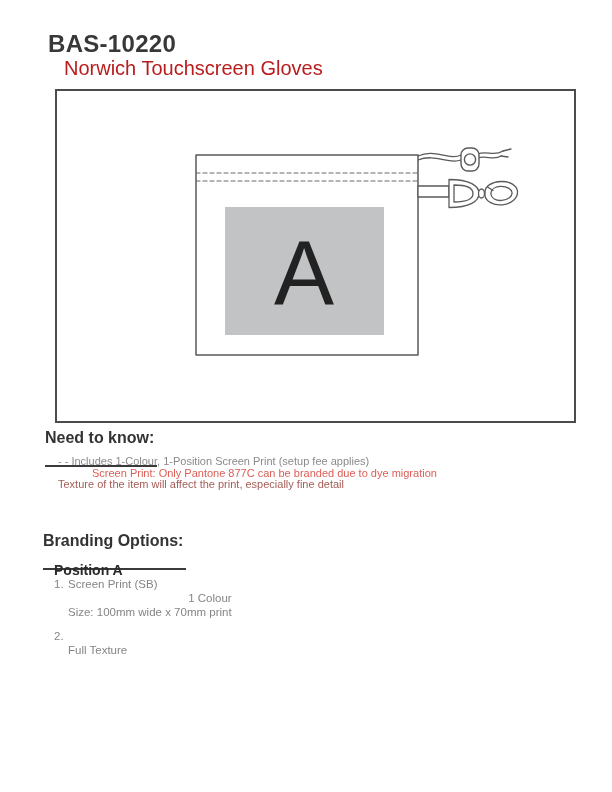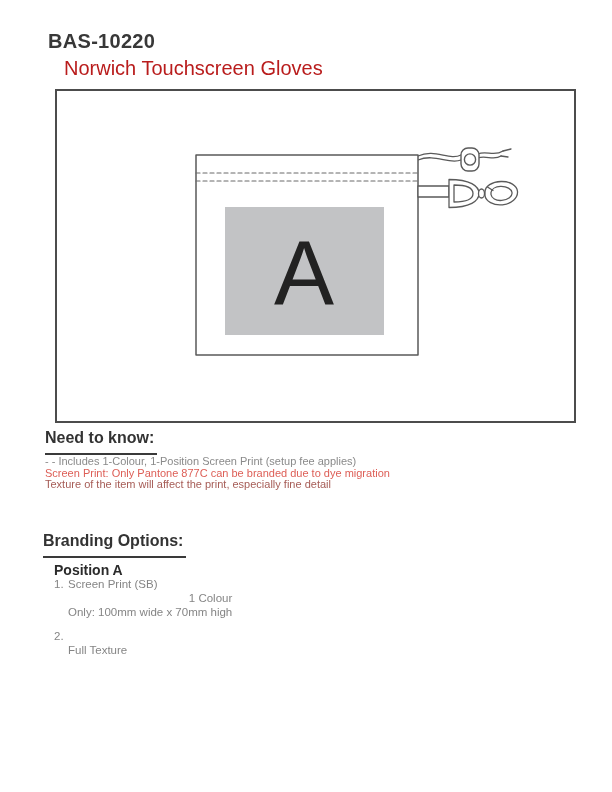--- a/index.html
+++ b/index.html
@@ -7,48 +7,48 @@
   body {
     width:612px; height:792px;
     position:relative;
     font-family:"Liberation Sans", sans-serif;
     overflow:hidden;
   }
   .page { position:absolute; inset:0; background:#fff; }
 
   .product-code {
     position:absolute; left:48px; top:30px;
-    font-size:20px; font-weight:bold; color:#383838;
+    font-size:24px; font-weight:bold; color:#383838;
     letter-spacing:0.3px;
   }
   .product-name {
     position:absolute; left:64px; top:57px;
     font-size:20px; font-weight:normal; color:#b91c1c;
   }
 
   .image-box {
     position:absolute; left:55px; top:89px;
     width:521px; height:334px;
     border:2px solid #4c4c4c;
     background:#fff;
   }
   .image-box svg { display:block; }
 
   .section-heading {
     position:absolute;
     font-size:16px; font-weight:bold; color:#333333;
     border-bottom:2px solid #3a3a3a;
-    padding:0 3px 6px 0;
+    padding:0 3px 18px 0;
     display:inline-block;
   }
   #ntk-heading { left:45px; top:429px; }
   #branding-heading { left:43px; top:532px; }
 
   .ntk-lines {
-    position:absolute; left:45px; top:456px; width:530px;
+    position:absolute; left:58px; top:456px; width:530px;
     font-size:11px; line-height:11.7px;
   }
   .ntk-line { white-space:nowrap; }
 
   .position-title {
     position:absolute; left:54px; top:562px;
     font-size:14px; font-weight:bold; color:#2b2b2b;
   }
   .method {
     position:absolute; left:54px;
@@ -104,35 +104,35 @@
         <path d="M434 101.5 C434.5 98 438.5 95.6 443.5 95.4 C450 95.2 454.5 98 455 101.5 C455.5 105.5 451 108.8 444.8 109.4 C438.8 110 434.5 107 434 103.5 Z"></path>
         <path d="M430.5 96 L436 99.5"></path>
       </g>
     </svg>
   </div>
 
   <div class="section-heading" id="ntk-heading">Need to know:</div>
 
   <div class="ntk-lines">
     <div class="ntk-line" style="color: rgb(138, 138, 138);">- - Includes 1-Colour, 1-Position Screen Print (setup fee applies)</div>
-    <div class="ntk-line" style="color: rgb(221, 94, 86);">Screen Print: Only Pantone 877C can be branded due to dye migration</div>
+    <div class="ntk-line" style="color: rgb(221, 94, 86); margin-left: 34px;">Screen Print: Only Pantone 877C can be branded due to dye migration</div>
     <div class="ntk-line" style="color: rgb(166, 92, 86);">Texture of the item will affect the print, especially fine detail</div>
   </div>
 
   <div class="section-heading" id="branding-heading">Branding Options:</div>
 
   <div class="position-title">Position A</div>
 
   <div class="method" id="method-1">
     <div class="method-name">
       <span class="method-num">1.</span>
       <span>Screen Print (SB)</span>
     </div>
     <div class="method-sub">1 Colour</div>
-    <div class="method-sub">Only: 100mm wide x 70mm high</div>
+    <div class="method-sub">Size: 100mm wide x 70mm print</div>
   </div>
 
   <div class="method" id="method-2">
     <div class="method-name">
       <span class="method-num">2.</span>
     </div>
     <div class="method-sub">Full Texture</div>
   </div>
 
 </div>

